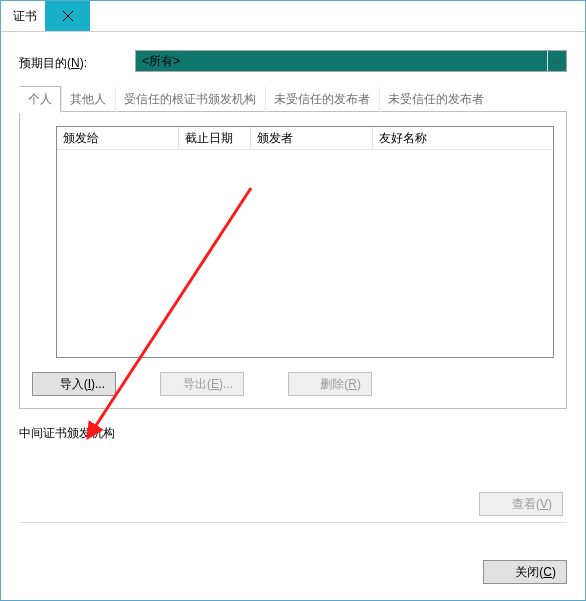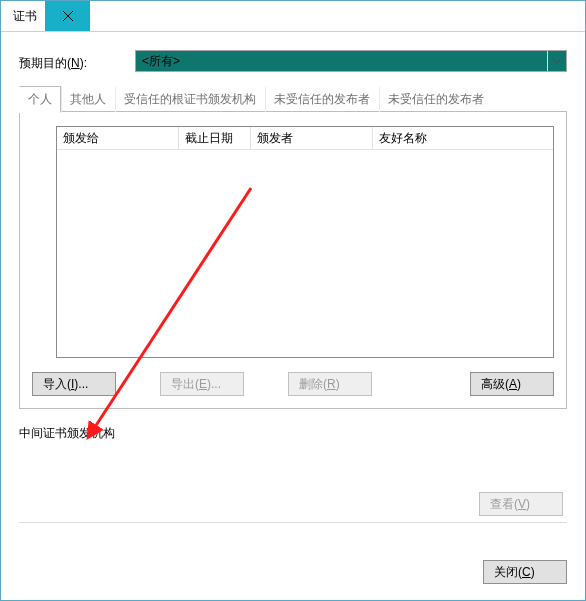--- a/index.html
+++ b/index.html
@@ -146,21 +146,21 @@
     align-items: center;
     padding: 14px 0 0 0;
     gap: 8px;
   }
   .btn {
     min-width: 84px;
     height: 24px;
     line-height: 22px;
     border: 1px solid #8f8f8f;
     background: #e1e1e1;
-    text-align: left;
+    text-align: right;
     padding: 0 10px;
     font-size: 12px;
     color: #000;
     box-sizing: border-box;
     cursor: default;
   }
   .btn.disabled {
     color: #9b9b9b;
     border-color: #c1c1c1;
     background: #efefef;
@@ -266,23 +266,20 @@
         <div class="btn">
           <span>导入(</span><span class="underline">I</span><span>)...</span>
         </div>
         <div class="btn disabled">
           <span>导出(</span><span class="underline">E</span><span>)...</span>
         </div>
         <div class="btn disabled">
           <span>删除(</span><span class="underline">R</span><span>)</span>
         </div>
         <div class="spacer"></div>
-        <div class="btn">
-          <span>高级(</span><span class="underline">A</span><span>)</span>
-        </div>
       </div>
     </div>
 
     <div class="section-label">中间证书颁发机构</div>
     <div class="purpose-box">
       <span></span>
       <div class="view-btn-wrap">
         <div class="btn disabled">
           <span>查看(</span><span class="underline">V</span><span>)</span>
         </div>

